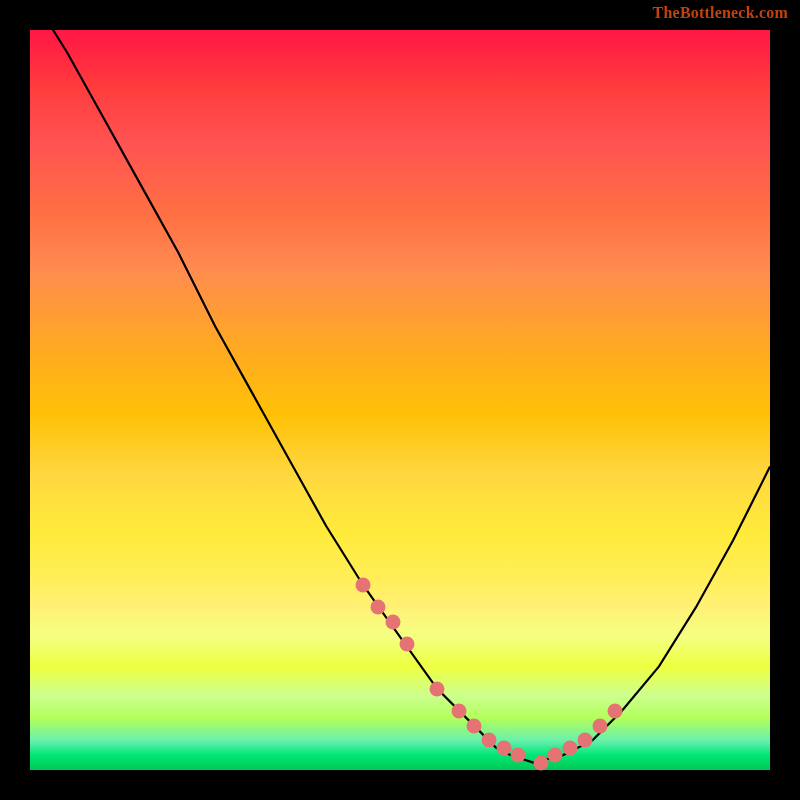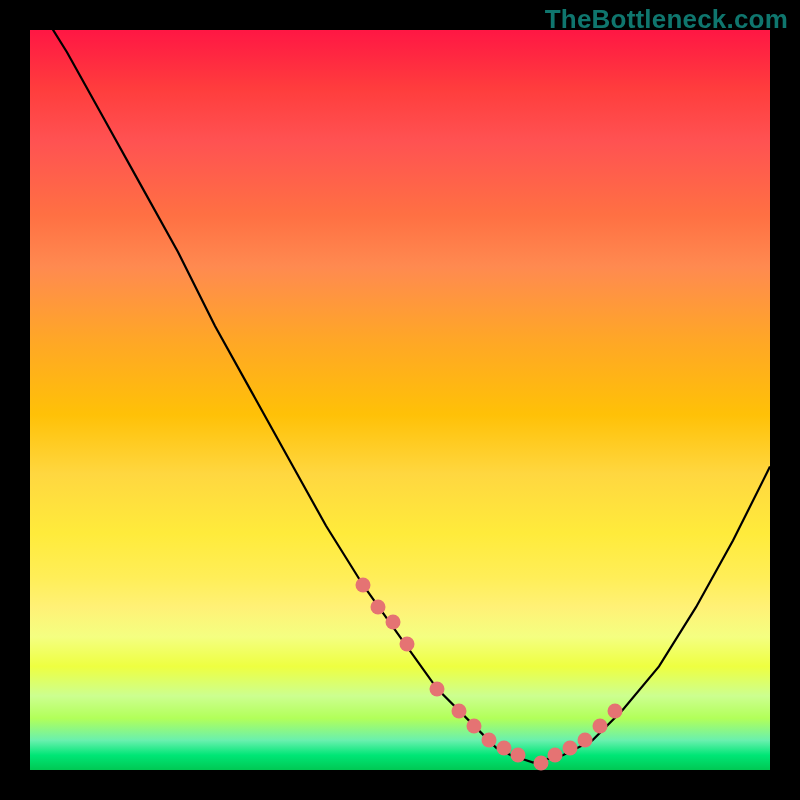--- a/index.html
+++ b/index.html
@@ -8,25 +8,26 @@
     height: 800px;
     background: #000;
     position: relative;
     font-family: Arial, sans-serif;
     overflow: hidden;
   }
   .watermark {
     position: absolute;
     top: 4px;
     right: 12px;
-    font-size: 26px;
+    font-size: 16px;
     font-weight: bold;
-    color: #0f766e;
+    color: #c2410c;
     letter-spacing: 0.2px;
     z-index: 10;
+    font-family: Liberation Serif, serif;
   }
   .plot-area {
     position: absolute;
     left: 30px;
     top: 30px;
     width: 740px;
     height: 740px;
     background: linear-gradient(to bottom,
       #ff1744 0%,
       #ff3d3d 8%,

